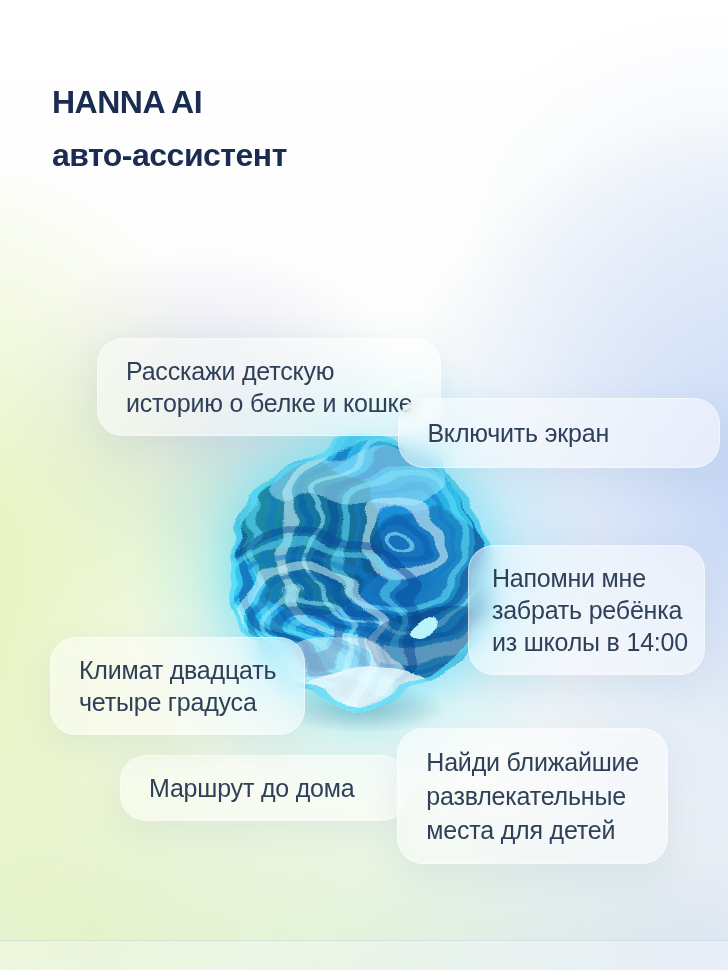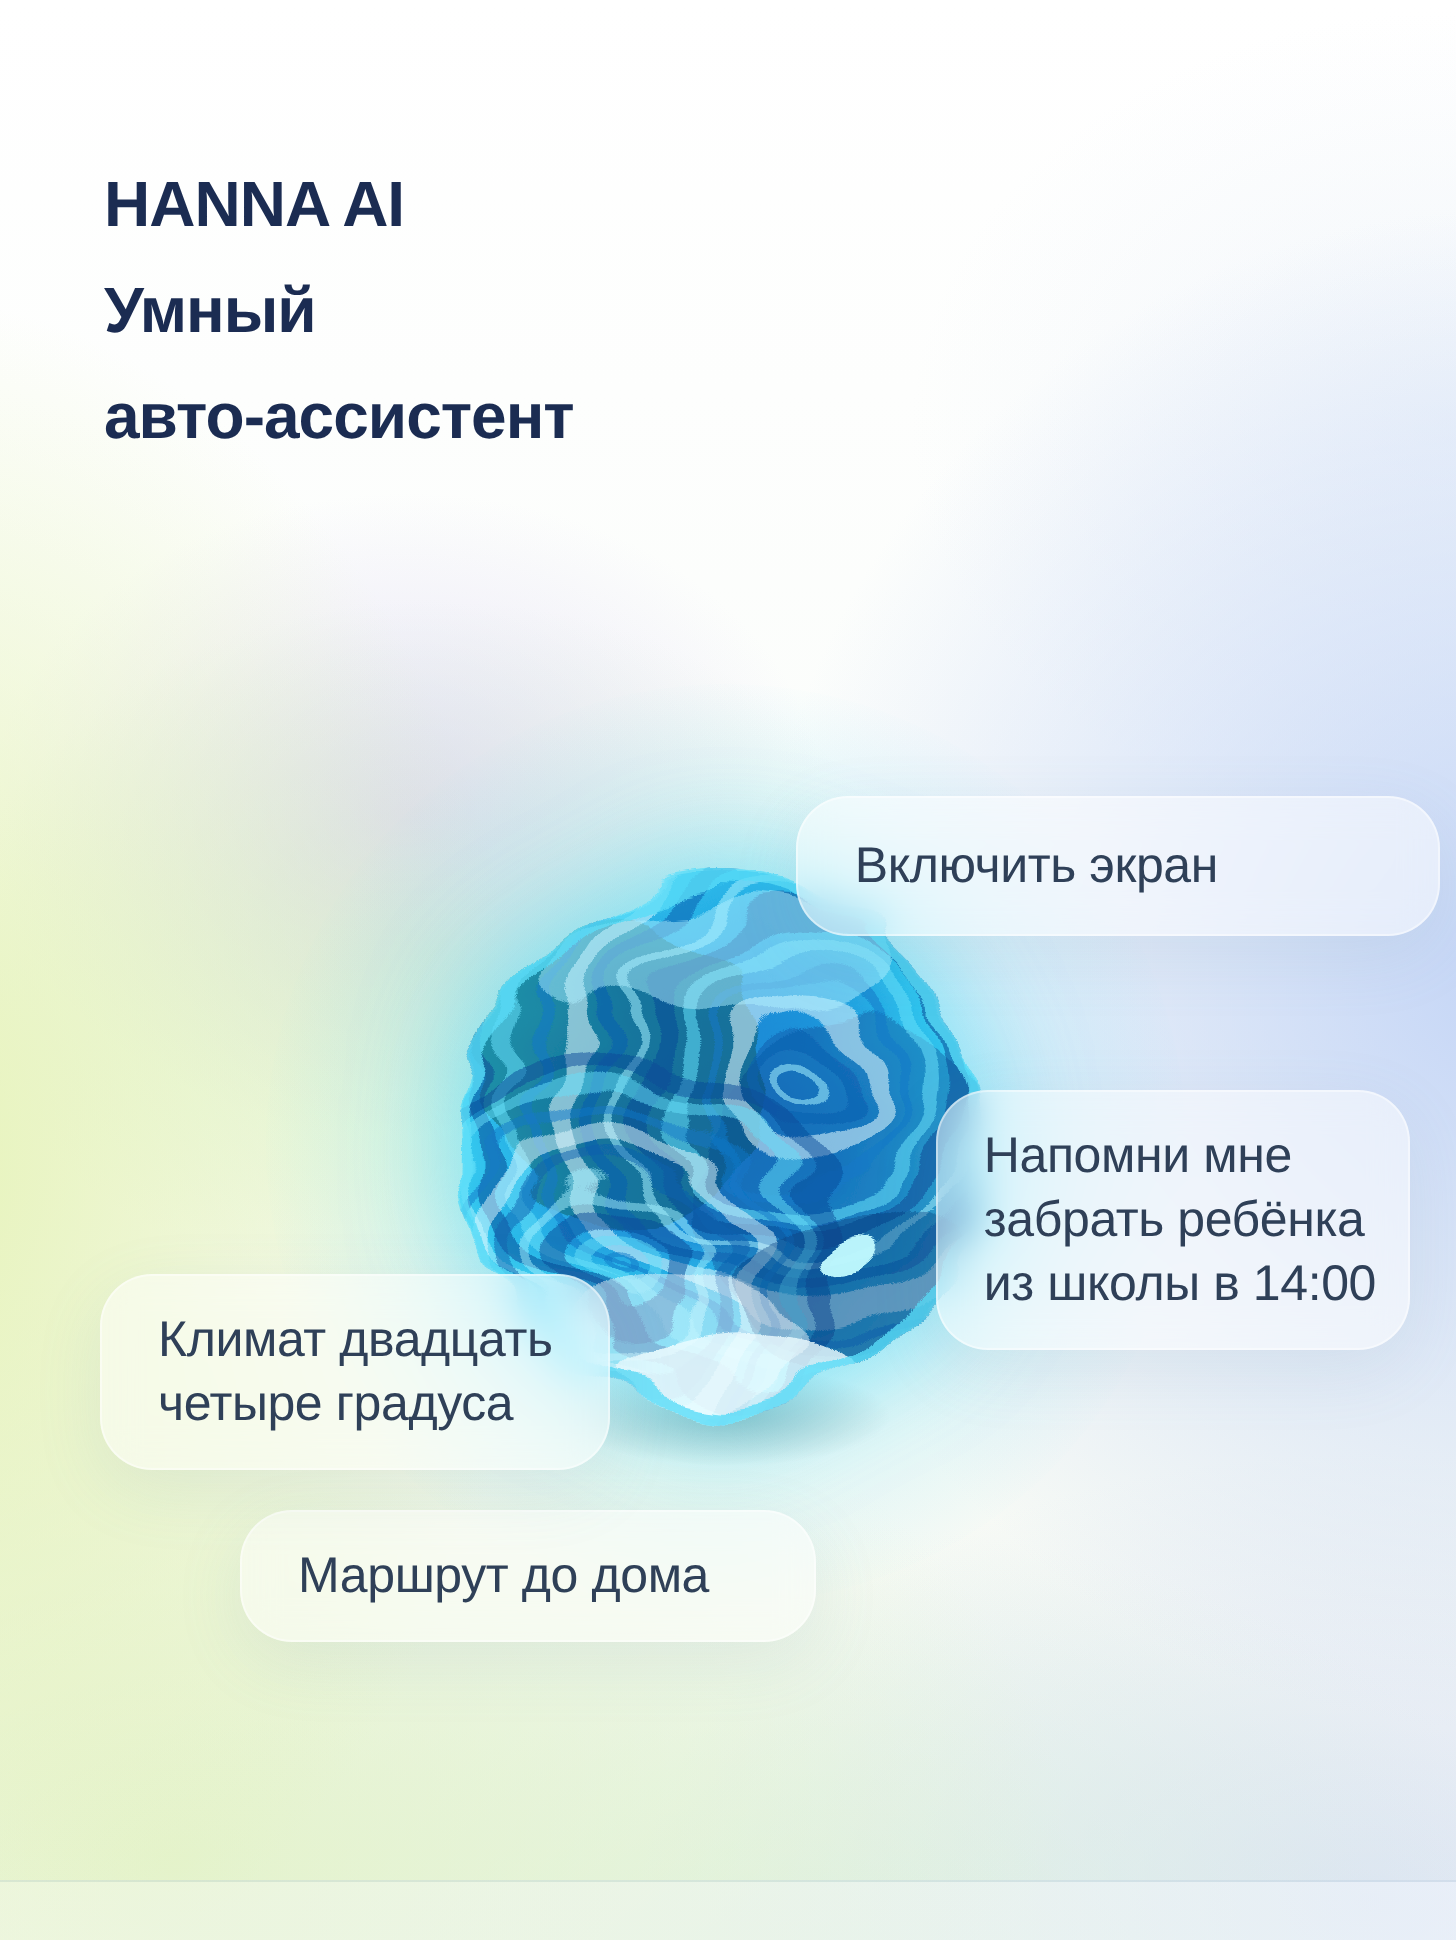--- a/index.html
+++ b/index.html
@@ -90,21 +90,20 @@
     z-index:6;
   }
 </style>
 </head>
 <body>
 
 <div class="poster">
 
   <div class="title-block">
     <div class="line">HANNA AI</div>
-    <div class="line">Умный</div>
     <div class="line">авто-ассистент</div>
   </div>
 
   <div class="orb-glow"></div>
   <div class="orb-shadow"></div>
 
   <svg class="orb-svg" viewBox="0 0 300 300" aria-hidden="true">
     <defs>
       <radialGradient id="orbBase" cx="48%" cy="42%" r="62%">
         <stop offset="0%" stop-color="#1a7fd0"></stop>
@@ -159,20 +158,24 @@
         <ellipse cx="150" cy="58" rx="86" ry="26" fill="#aef0ff" opacity="0.5"></ellipse>
         <ellipse cx="215" cy="228" rx="58" ry="42" fill="#083a78" opacity="0.38"></ellipse>
         <ellipse cx="120" cy="250" rx="72" ry="26" fill="#ffffff" opacity="0.45"></ellipse>
         <ellipse cx="158" cy="264" rx="60" ry="20" fill="#eefcff" opacity="0.8"></ellipse>
         <circle cx="213" cy="208" r="11" fill="#c2fbff" opacity="0.95"></circle>
       </g>
       <circle cx="150" cy="150" r="127" fill="none" stroke="#59dcf7" stroke-width="6" opacity="0.8"></circle>
     </g>
   </svg>
 
+  <div class="bubble" id="bubble-tell-kids-story">
+    <span class="bubble-text">Расскажи детскую
+историю о белке и кошке</span>
+  </div>
 
   <div class="bubble" id="bubble-turn-on-screen">
     <span class="bubble-text">Включить экран</span>
   </div>
 
 
   <div class="bubble" id="bubble-pickup-reminder">
     <span class="bubble-text">Напомни мне
 забрать ребёнка
 из школы в 14:00</span>
@@ -180,15 +183,20 @@
 
   <div class="bubble" id="bubble-route-home">
     <span class="bubble-text">Маршрут до дома</span>
   </div>
 
   <div class="bubble" id="bubble-climate">
     <span class="bubble-text">Климат двадцать
 четыре градуса</span>
   </div>
 
+  <div class="bubble" id="bubble-find-kids-places">
+    <span class="bubble-text">Найди ближайшие
+развлекательные
+места для детей</span>
+  </div>
 
   <div class="bottom-band"></div>
 </div>
 
 </body></html>

